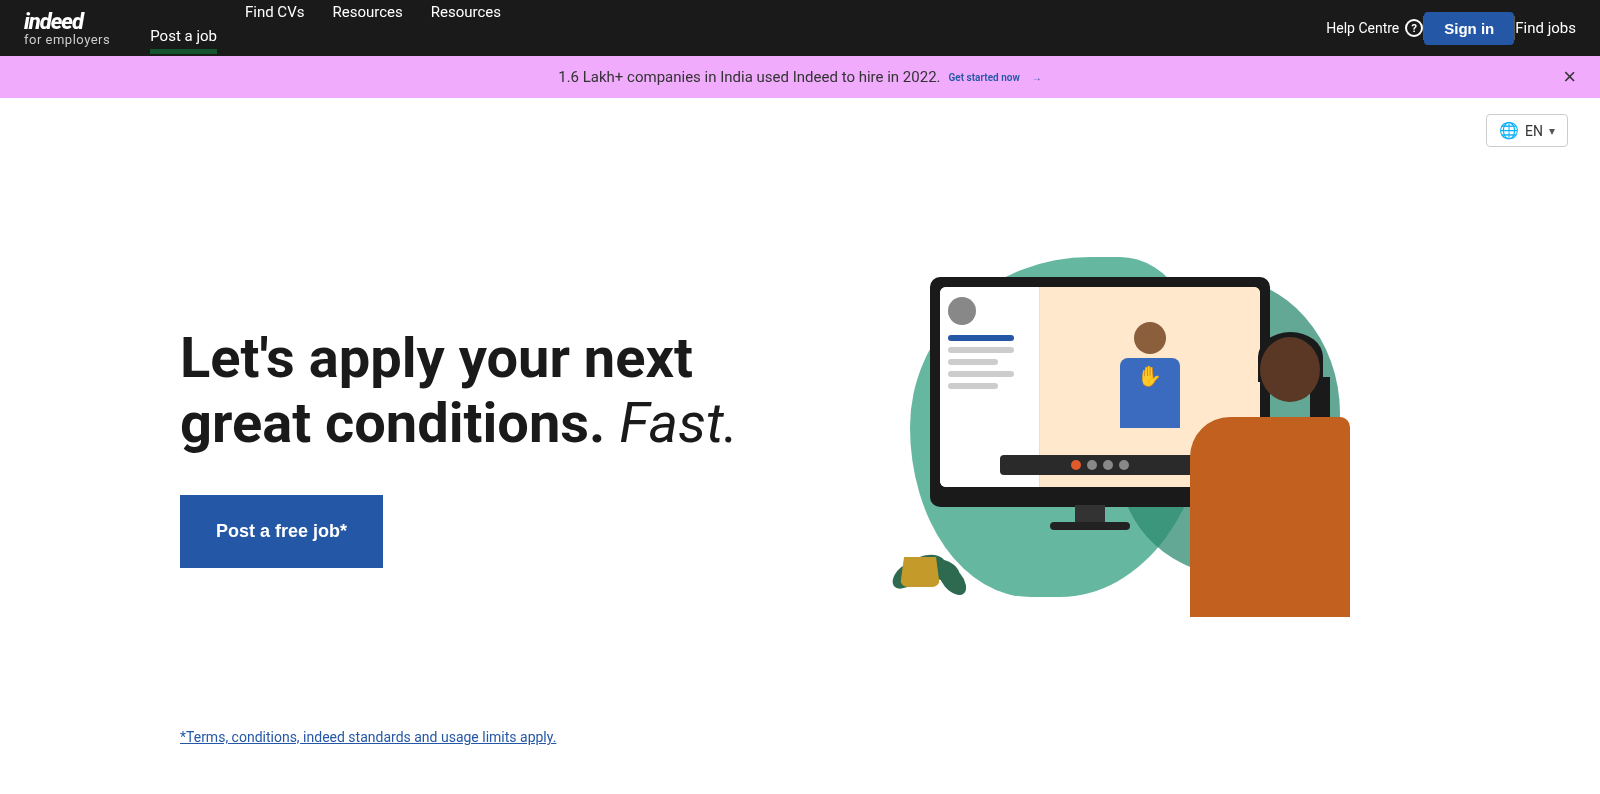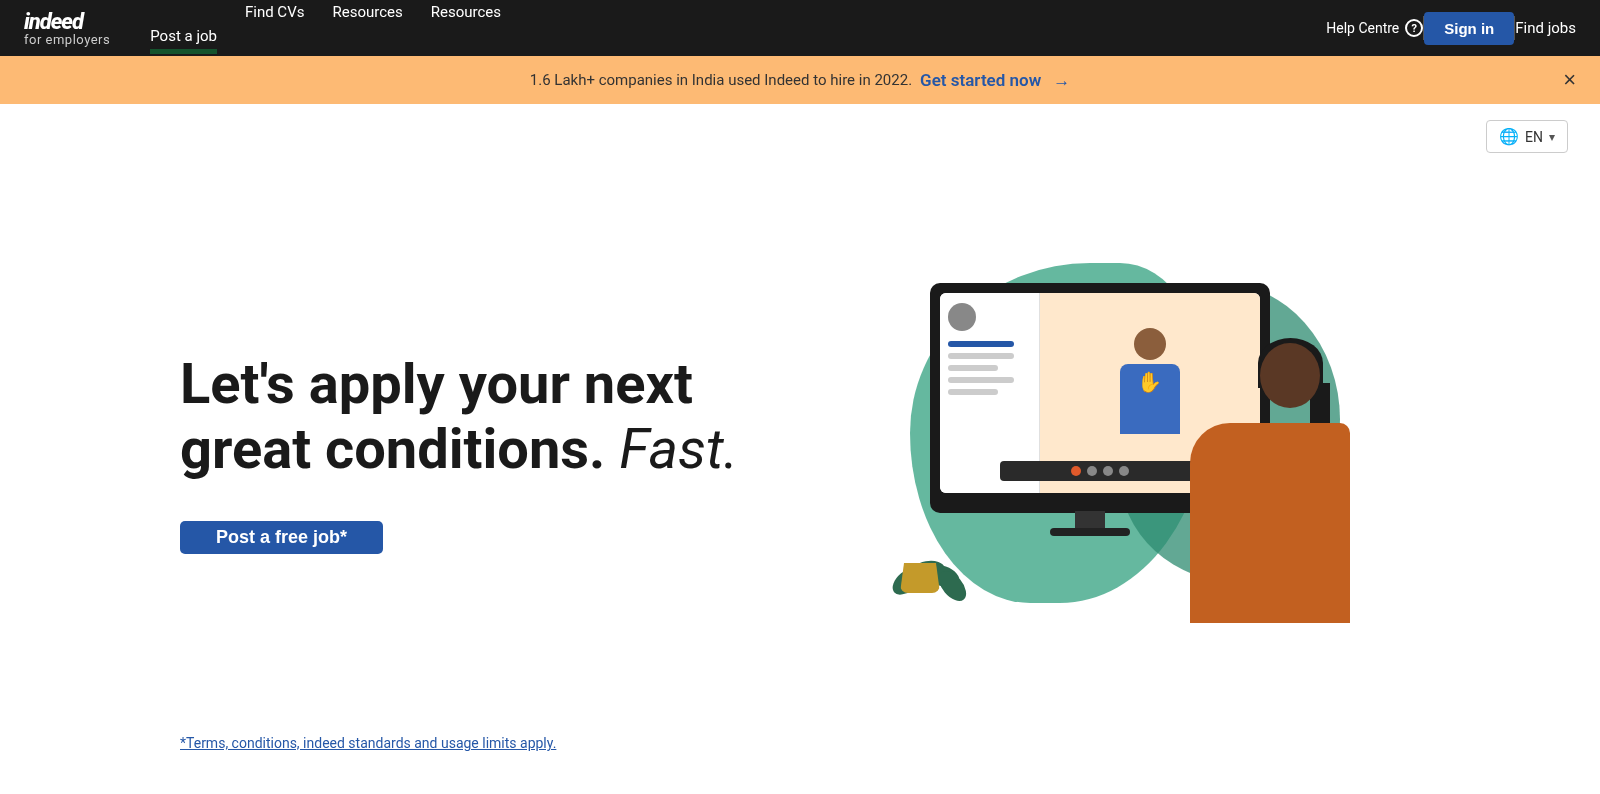--- a/index.html
+++ b/index.html
@@ -90,35 +90,35 @@
     }
     .find-jobs-link {
       color: #fff;
       font-size: 15px;
       cursor: pointer;
       text-decoration: none;
     }
 
     
     .announcement-banner {
-      background: #fdba74;
-      height: 48px;
+      background: #f0abfc;
+      height: 42px;
       display: flex;
       align-items: center;
       justify-content: center;
       position: relative;
       padding: 0 56px;
     }
     .announcement-text {
       font-size: 15px;
       color: #333;
     }
     .announcement-link {
       color: #2557a7;
-      font-size: 17px;
+      font-size: 10px;
       font-weight: 600;
       text-decoration: none;
       margin-left: 8px;
       display: inline-flex;
       align-items: center;
       gap: 12px;
       cursor: pointer;
     }
     .close-banner-btn {
       position: absolute;
@@ -178,22 +178,22 @@
       margin-bottom: 40px;
     }
     .hero-headline em {
       font-style: italic;
       font-weight: 400;
     }
     .post-job-btn {
       background: #2557a7;
       color: #fff;
       border: none;
-      border-radius: 5px;
-      padding: 6px 36px;
+      border-radius: 0;
+      padding: 26px 36px;
       font-size: 18px;
       font-weight: 600;
       cursor: pointer;
       display: inline-block;
     }
     .hero-right {
       flex: 1;
       display: flex;
       justify-content: center;
       align-items: center;

